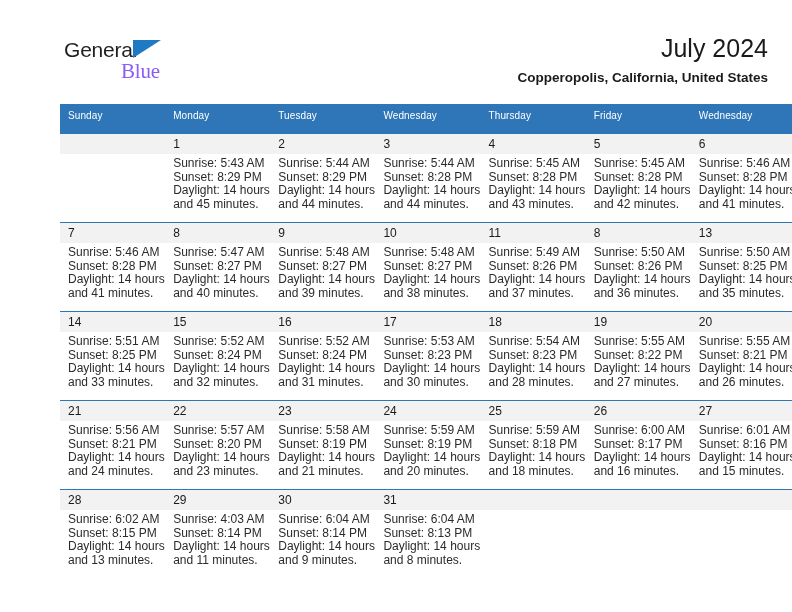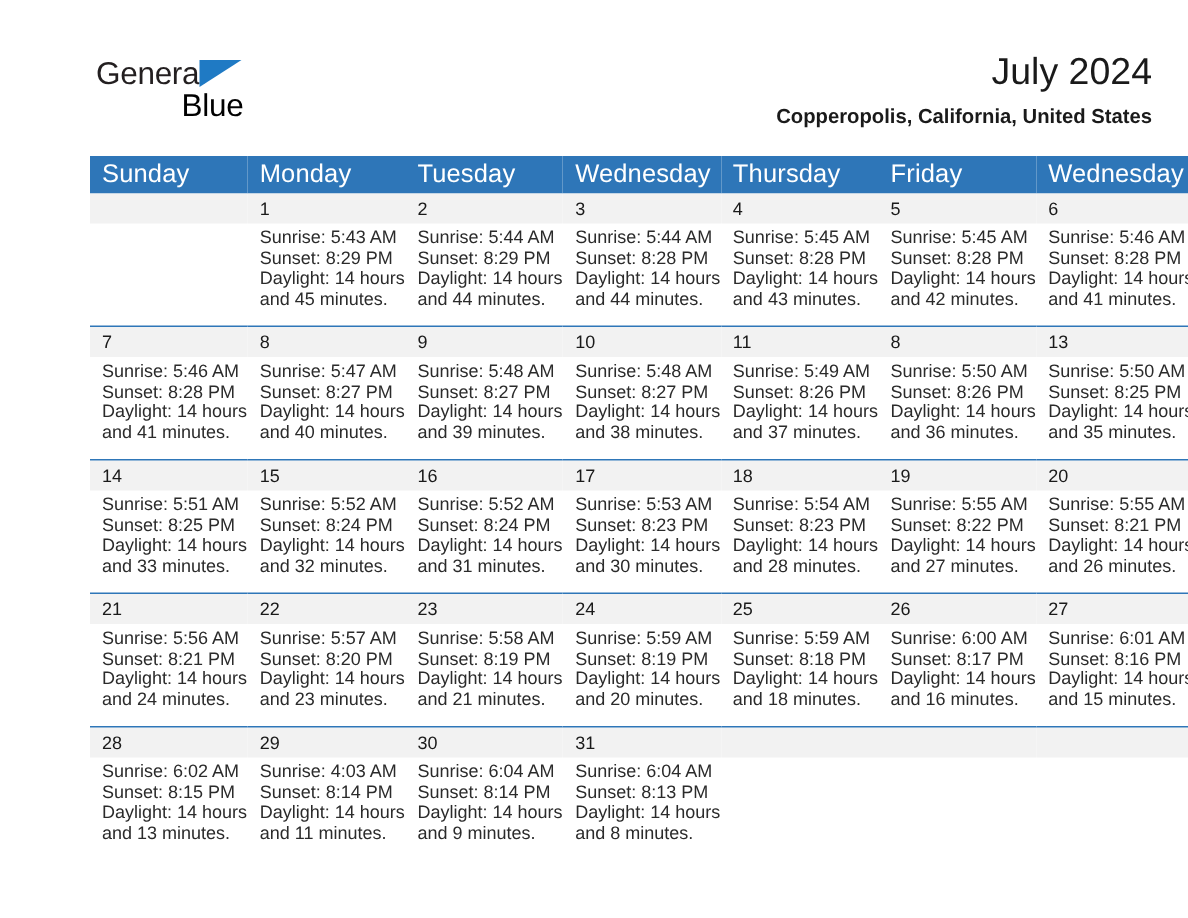--- a/index.html
+++ b/index.html
@@ -53,23 +53,23 @@
     width: 0;
     height: 0;
     border-left: 28px solid #1f7ac4;
     border-bottom: 18px solid transparent;
   }
   .logo-blue {
     position: absolute;
     left: 57px;
     top: 21px;
     font-size: 21px;
-    color: #000000;
+    color: #8b5cf6;
     letter-spacing: -0.2px;
-    font-family: Liberation Sans, sans-serif;
+    font-family: Liberation Serif, serif;
   }
   .title-block {
     position: absolute;
     right: 56px;
     top: 33px;
     text-align: right;
   }
   .cal-title {
     font-size: 25px;
     color: #1a1a1a;
@@ -92,24 +92,24 @@
     top: 104px;
     width: 736px;
     border-collapse: collapse;
     table-layout: fixed;
   }
   .calendar col { width: 105.14px; }
 
   .calendar thead th {
     background: #2e76b8;
     color: #ffffff;
-    font-size: 17px;
+    font-size: 10px;
     font-weight: normal;
     text-align: left;
-    padding: 5px 0 7px 8px;
+    padding: 5px 0 12px 8px;
     height: 11px;
     line-height: 13px;
     letter-spacing: 0.1px;
   }
 
   .week-row > td {
     padding: 0;
     vertical-align: top;
     border-top: 1px solid #2e76b8;
   }

